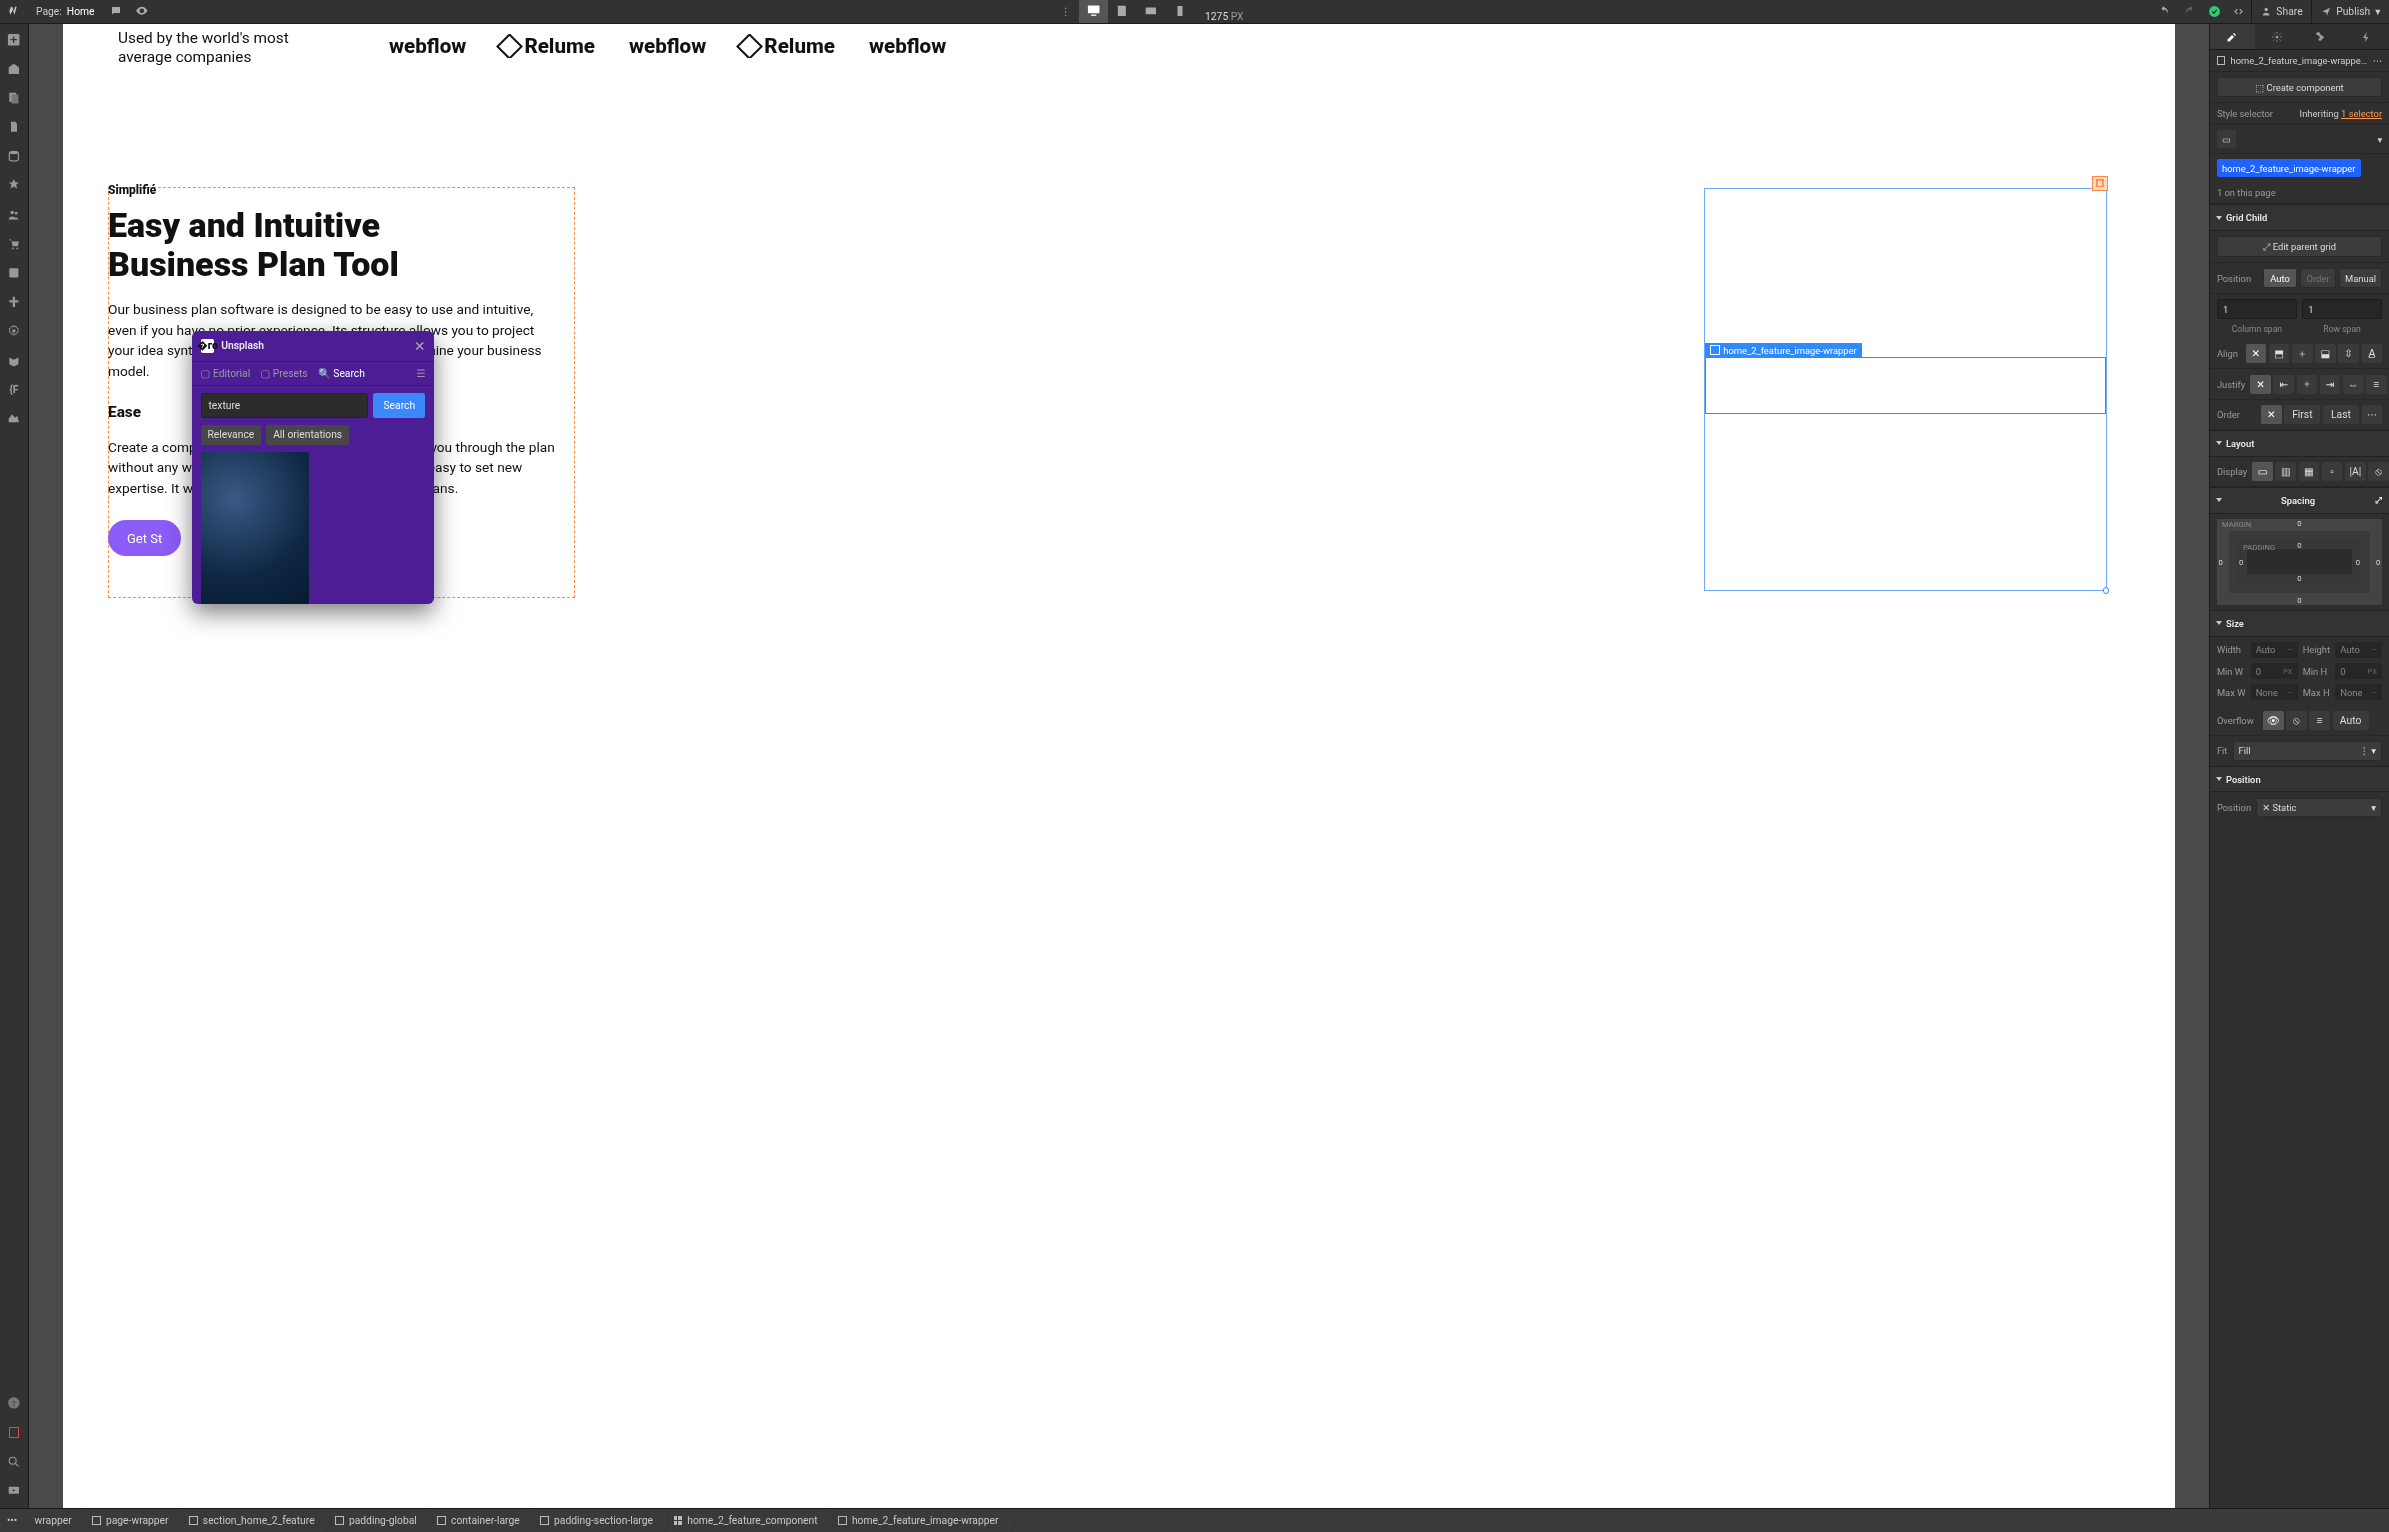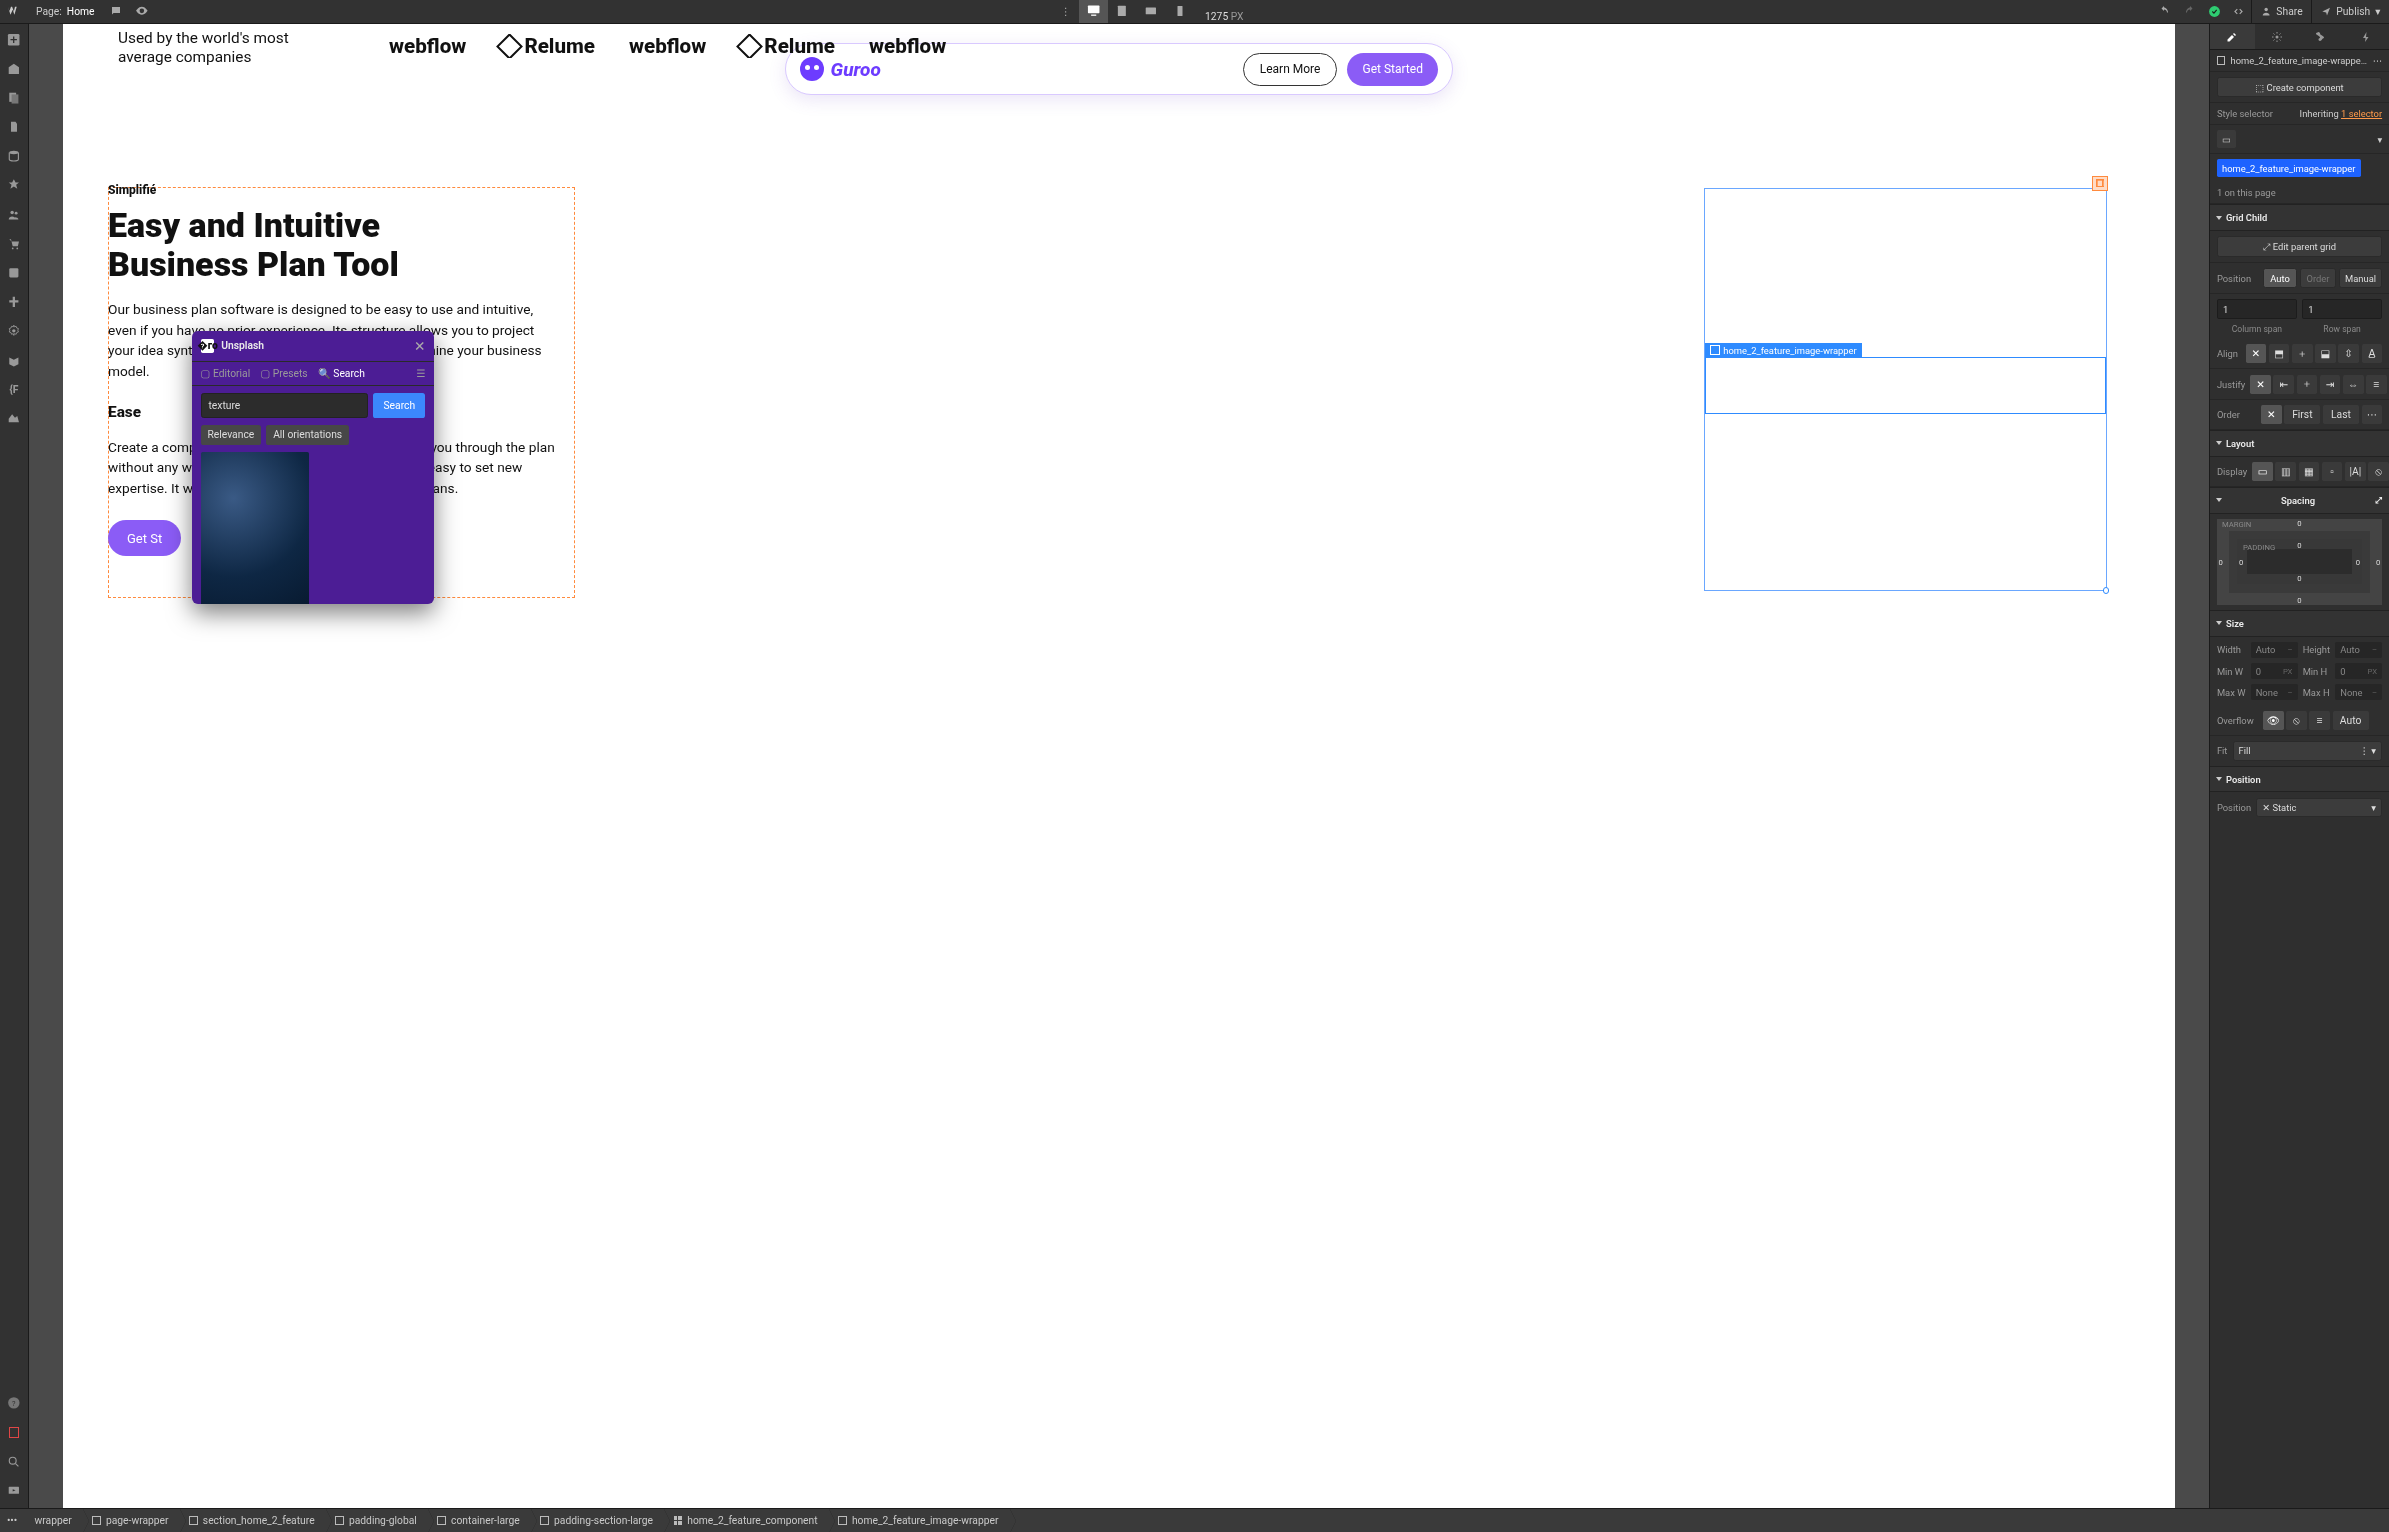--- a/index.html
+++ b/index.html
@@ -341,30 +341,20 @@
           <span>Relume</span>
         </span>
       <span>webflow</span>
       <span class="r">
           <span class="c"></span>
           <span>Relume</span>
         </span>
       <span>webflow</span>
     </div>
 
-    <div class="c-banner">
-      <div class="logo">
-        <span class="dot"></span>
-        <span>Guroo</span>
-      </div>
-      <div class="btns">
-        <button class="btn-outline">Learn More</button>
-        <button class="btn-solid">Get Started</button>
-      </div>
-    </div>
 
     <div class="c-section">
       <div class="c-dashbox"></div>
       <div class="c-content">
         <div class="c-kicker">Simplifié</div>
         <div class="c-h1">
           <span>Easy and Intuitive</span><br>
           <span>Business Plan Tool</span>
         </div>
         <p class="c-p">Our business plan software is designed to be easy to use and intuitive, even if you have no prior experience. Its structure allows you to project your idea synthetically, quantify objectives and determine your business model.</p>

